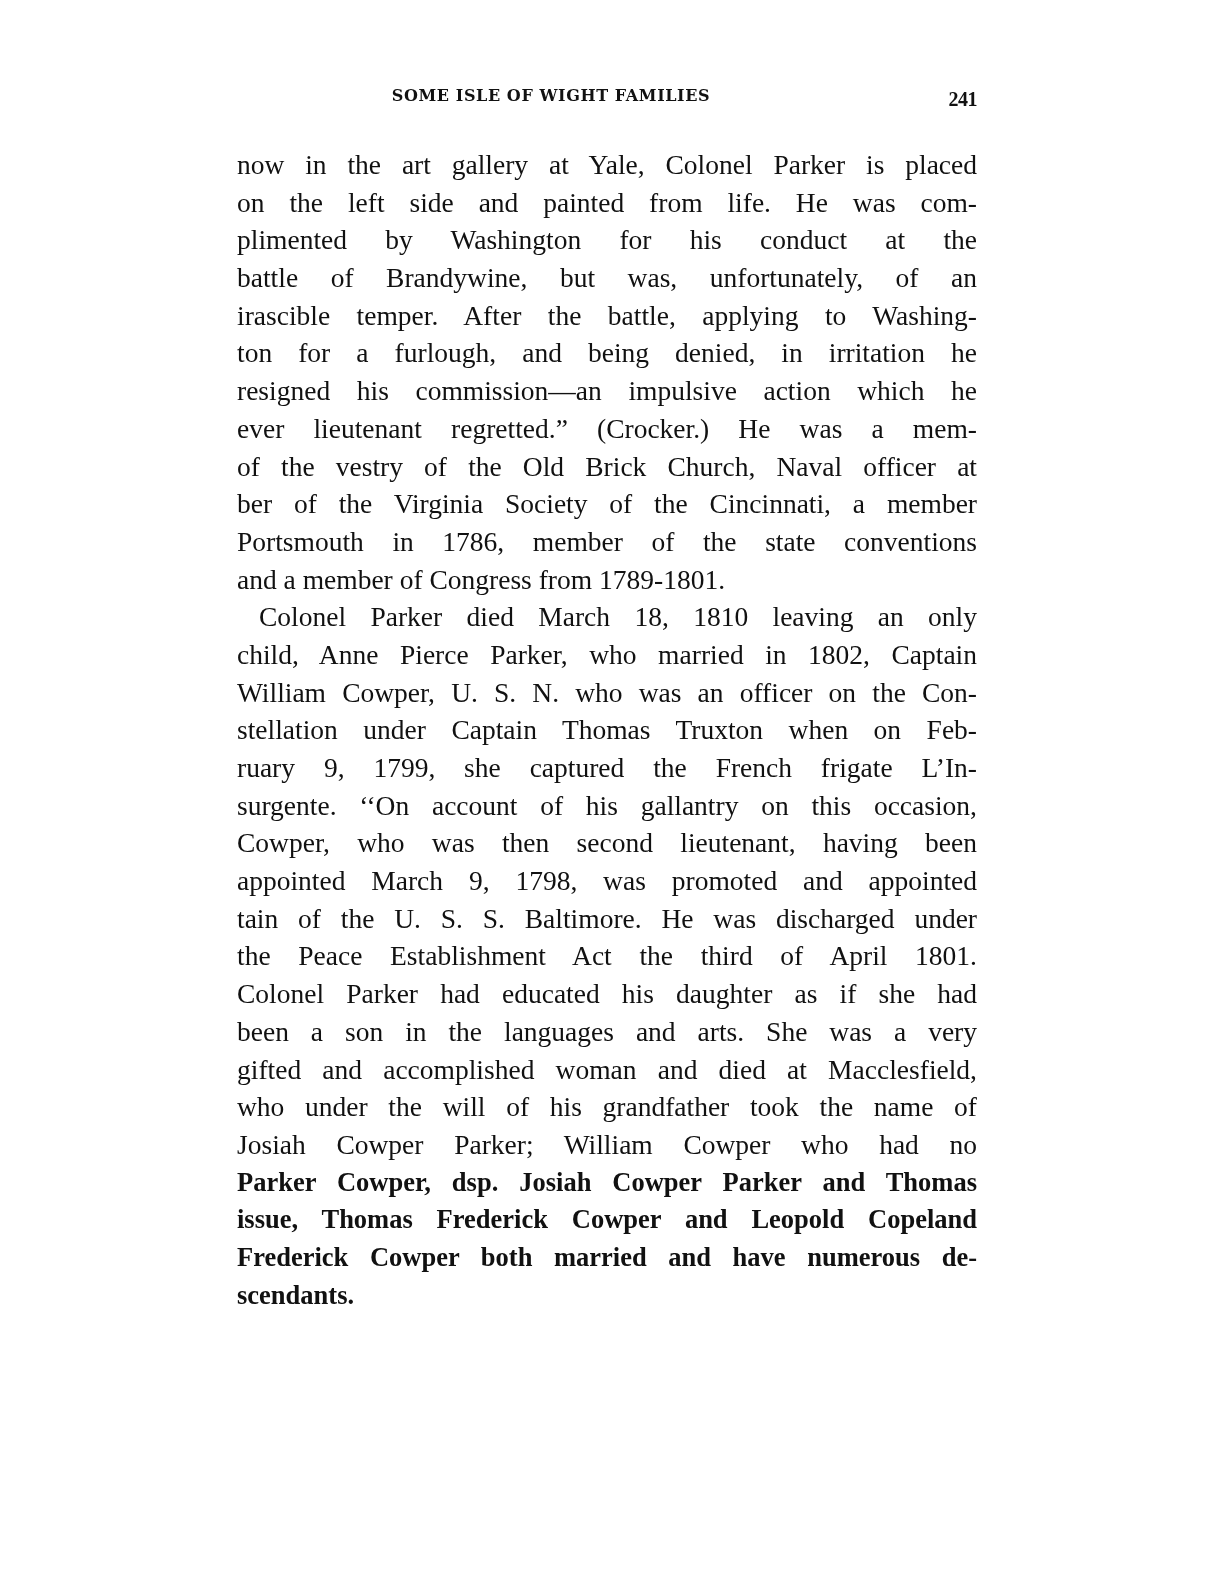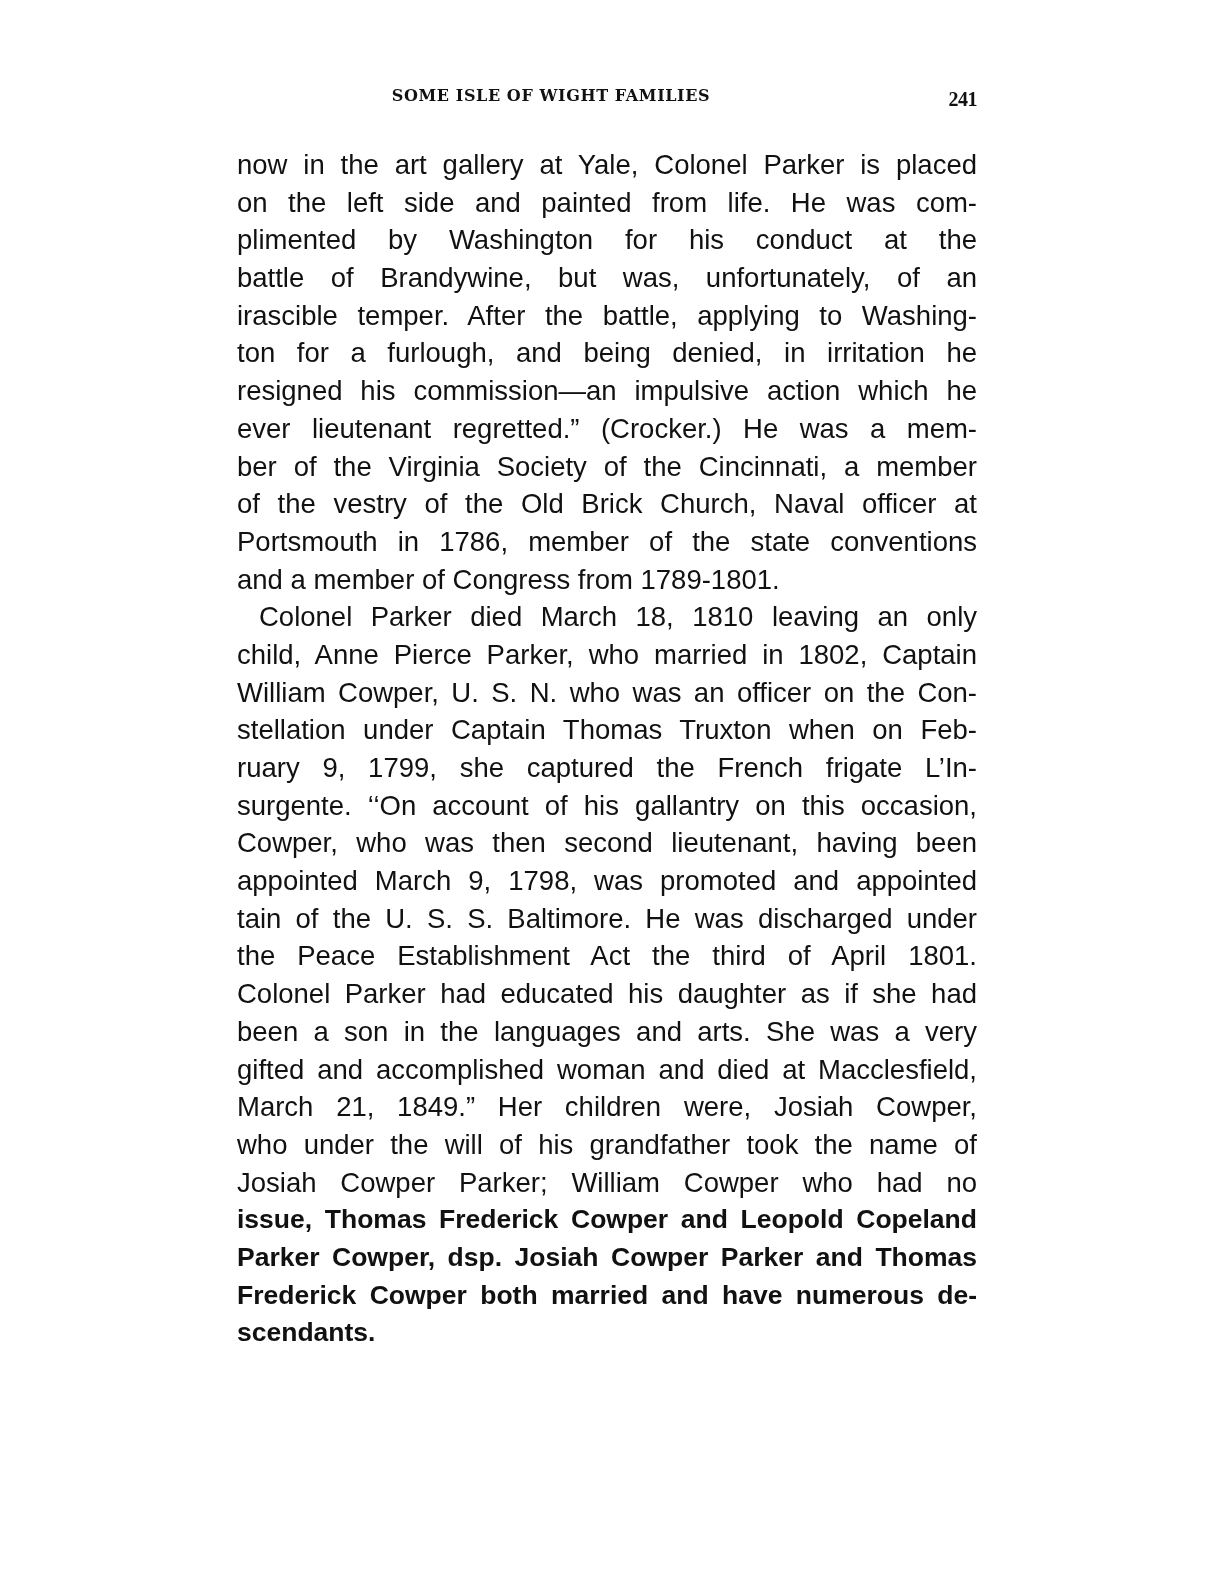--- a/index.html
+++ b/index.html
@@ -54,21 +54,21 @@
     .body-text {
       position: absolute;
       left: 237px;
       top: 146px;
       width: 740px;
     }
     .line {
       display: block;
       height: 37.7px;
       line-height: 37.7px;
-      font-family: Liberation Sans, sans-serif;
+      font-family: Liberation Serif, serif;
       font-size: 27.5px;
       text-align: justify;
       text-align-last: justify;
       white-space: nowrap;
       overflow: visible;
     }
     .line.last {
       text-align-last: left;
     }
     .line.indent {
@@ -102,43 +102,42 @@
 
     <div>
       <span class="line"><span class="line-inner">now in the art gallery at Yale, Colonel Parker is placed</span></span>
       <span class="line"><span class="line-inner">on the left side and painted from life.  He was com-</span></span>
       <span class="line"><span class="line-inner">plimented by Washington for his conduct at the</span></span>
       <span class="line"><span class="line-inner">battle of Brandywine, but was, unfortunately, of an</span></span>
       <span class="line"><span class="line-inner">irascible temper.  After the battle, applying to Washing-</span></span>
       <span class="line"><span class="line-inner">ton for a furlough, and being denied, in irritation he</span></span>
       <span class="line"><span class="line-inner">resigned his commission—an impulsive action which he</span></span>
       <span class="line"><span class="line-inner">ever lieutenant regretted.”  (Crocker.)  He was a mem-</span></span>
+      <span class="line"><span class="line-inner">of the vestry of the Old Brick Church, Naval officer at</span></span>
       <span class="line"><span class="line-inner">ber of the Virginia Society of the Cincinnati, a member</span></span>
-      <span class="line"><span class="line-inner">of the vestry of the Old Brick Church, Naval officer at</span></span>
       <span class="line"><span class="line-inner">Portsmouth in 1786, member of the state conventions</span></span>
       <span class="line last"><span class="line-inner">and a member of Congress from 1789-1801.</span></span>
     </div>
 
     <div>
       <span class="line indent"><span class="line-inner">Colonel Parker died March 18, 1810 leaving an only</span></span>
       <span class="line"><span class="line-inner">child, Anne Pierce Parker, who married in 1802, Captain</span></span>
       <span class="line"><span class="line-inner">William Cowper, U. S. N. who was an officer on the Con-</span></span>
       <span class="line"><span class="line-inner">stellation under Captain Thomas Truxton when on Feb-</span></span>
       <span class="line"><span class="line-inner">ruary 9, 1799, she captured the French frigate L’In-</span></span>
       <span class="line"><span class="line-inner">surgente.  ‘‘On account of his gallantry on this occasion,</span></span>
       <span class="line"><span class="line-inner">Cowper, who was then second lieutenant, having been</span></span>
       <span class="line"><span class="line-inner">appointed March 9, 1798, was promoted and appointed</span></span>
       <span class="line"><span class="line-inner">tain of the U. S. S. Baltimore.  He was discharged under</span></span>
       <span class="line"><span class="line-inner">the Peace Establishment Act the third of April 1801.</span></span>
       <span class="line"><span class="line-inner">Colonel Parker had educated his daughter as if she had</span></span>
       <span class="line"><span class="line-inner">been a son in the languages and arts.  She was a very</span></span>
       <span class="line"><span class="line-inner">gifted and accomplished woman and died at Macclesfield,</span></span>
-      <span class="line"><span class="line-inner">March 21, 1849.”  Her children were, Josiah Cowper,</span></span>
       <span class="line"><span class="line-inner">who under the will of his grandfather took the name of</span></span>
       <span class="line"><span class="line-inner">Josiah Cowper Parker; William Cowper who had no</span></span>
+      <span class="line bold-ish"><span class="line-inner">Parker Cowper, dsp.  Josiah Cowper Parker and Thomas</span></span>
       <span class="line bold-ish"><span class="line-inner">issue, Thomas Frederick Cowper and Leopold Copeland</span></span>
-      <span class="line bold-ish"><span class="line-inner">Parker Cowper, dsp.  Josiah Cowper Parker and Thomas</span></span>
       <span class="line bold-ish"><span class="line-inner">Frederick Cowper both married and have numerous de-</span></span>
       <span class="line last bold-ish"><span class="line-inner">scendants.</span></span>
     </div>
   </div>
 
 </div>
 
 </body></html>

